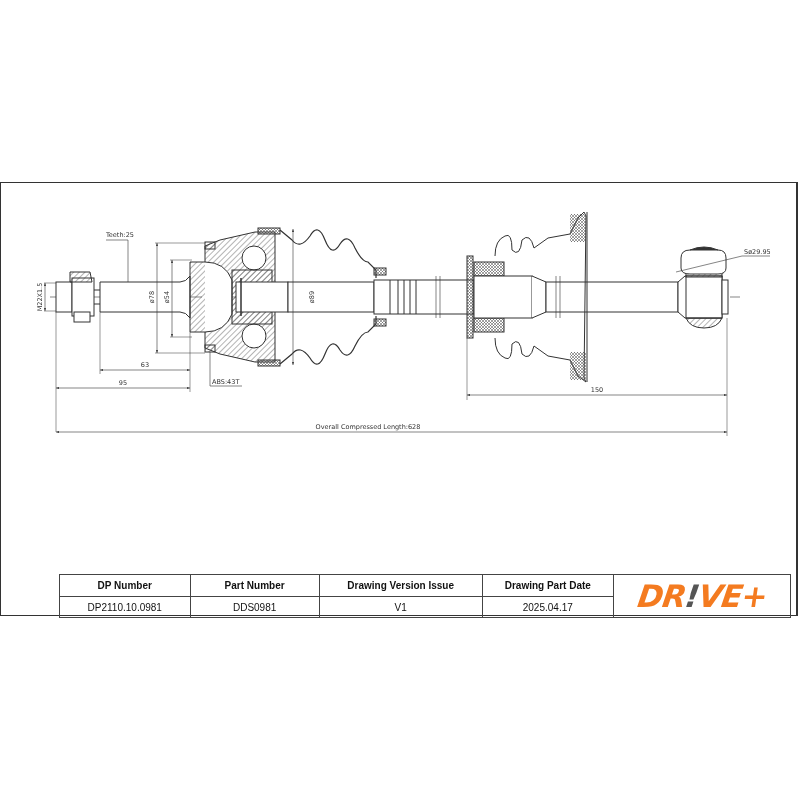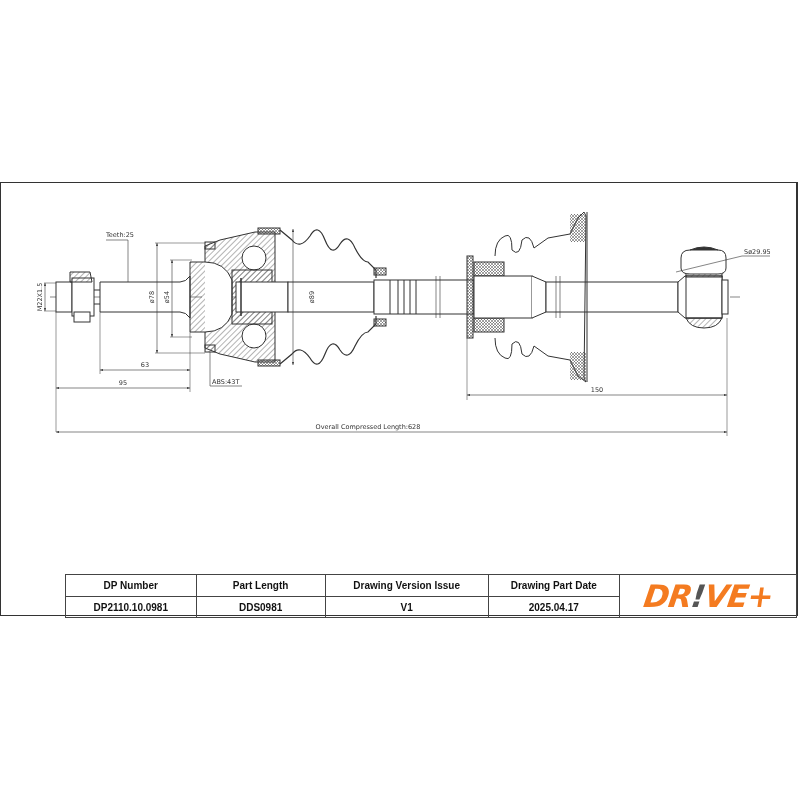--- a/index.html
+++ b/index.html
@@ -1,20 +1,20 @@
 <!DOCTYPE html>
 <html><head>
 <meta charset="utf-8">
 <style>
   html, body { margin: 0; padding: 0; background: #ffffff; }
   body { width: 800px; height: 800px; position: relative; overflow: hidden; font-family: "Liberation Sans", sans-serif; }
   .frame { position: absolute; left: 0; top: 182px; width: 798px; height: 434px; border: 1.5px solid #333; box-sizing: border-box; border-right-width: 2px; }
   .drawing { position: absolute; left: 0; top: 182px; width: 800px; height: 390px; }
-  .title-table { position: absolute; left: 65px; top: 574px; width: 732px; height: 43px; border-collapse: collapse; }
-  .title-table td { border: 1px solid #444; text-align: center; font-size: 10px; color: #111; padding: 0; font-weight: bold; }
+  .title-table { position: absolute; left: 59px; top: 574px; width: 732px; height: 43px; border-collapse: collapse; }
+  .title-table td { border: 1px solid #444; text-align: center; font-size: 10px; color: #111; padding: 0; }
   .title-table .hdr td { height: 21px; font-weight: bold; }
   .title-table .val td { height: 20px; }
   .logo-cell { width: 177px; }
   .logo { display: flex; align-items: center; justify-content: center; height: 42px; }
   .logo span { font-family: "DejaVu Sans", sans-serif; font-weight: bold; font-style: italic; font-size: 31px; letter-spacing: -1px; transform: skewX(-8deg); display: inline-block; }
   .dim-text { font-family: "DejaVu Sans", sans-serif; font-size: 6.5px; fill: #333; }
 </style>
 </head>
 <body>
 
@@ -140,21 +140,21 @@
   <text class="dim-text" x="212" y="384">ABS:43T</text>
   <text class="dim-text" x="597" y="392" text-anchor="middle">150</text>
   <text class="dim-text" x="744" y="254">Sø29.95</text>
   <text class="dim-text" x="368" y="429" text-anchor="middle">Overall  Compressed  Length:628</text>
 </svg>
 
 <table class="title-table">
   <tbody>
       <tr class="hdr">
     <td style="width:130px">DP Number</td>
-    <td style="width:129px">Part Length</td>
+    <td style="width:129px">Part Number</td>
     <td style="width:163px">Drawing Version Issue</td>
     <td style="width:131px">Drawing Part Date</td>
     <td class="logo-cell" rowspan="2">
       <div class="logo">
         <span>
           <span style="color:#F47B20;transform:none">DR</span><span style="color:#555;transform:none">!</span><span style="color:#F47B20;transform:none">VE+</span>
         </span>
       </div>
     </td>
   </tr>

